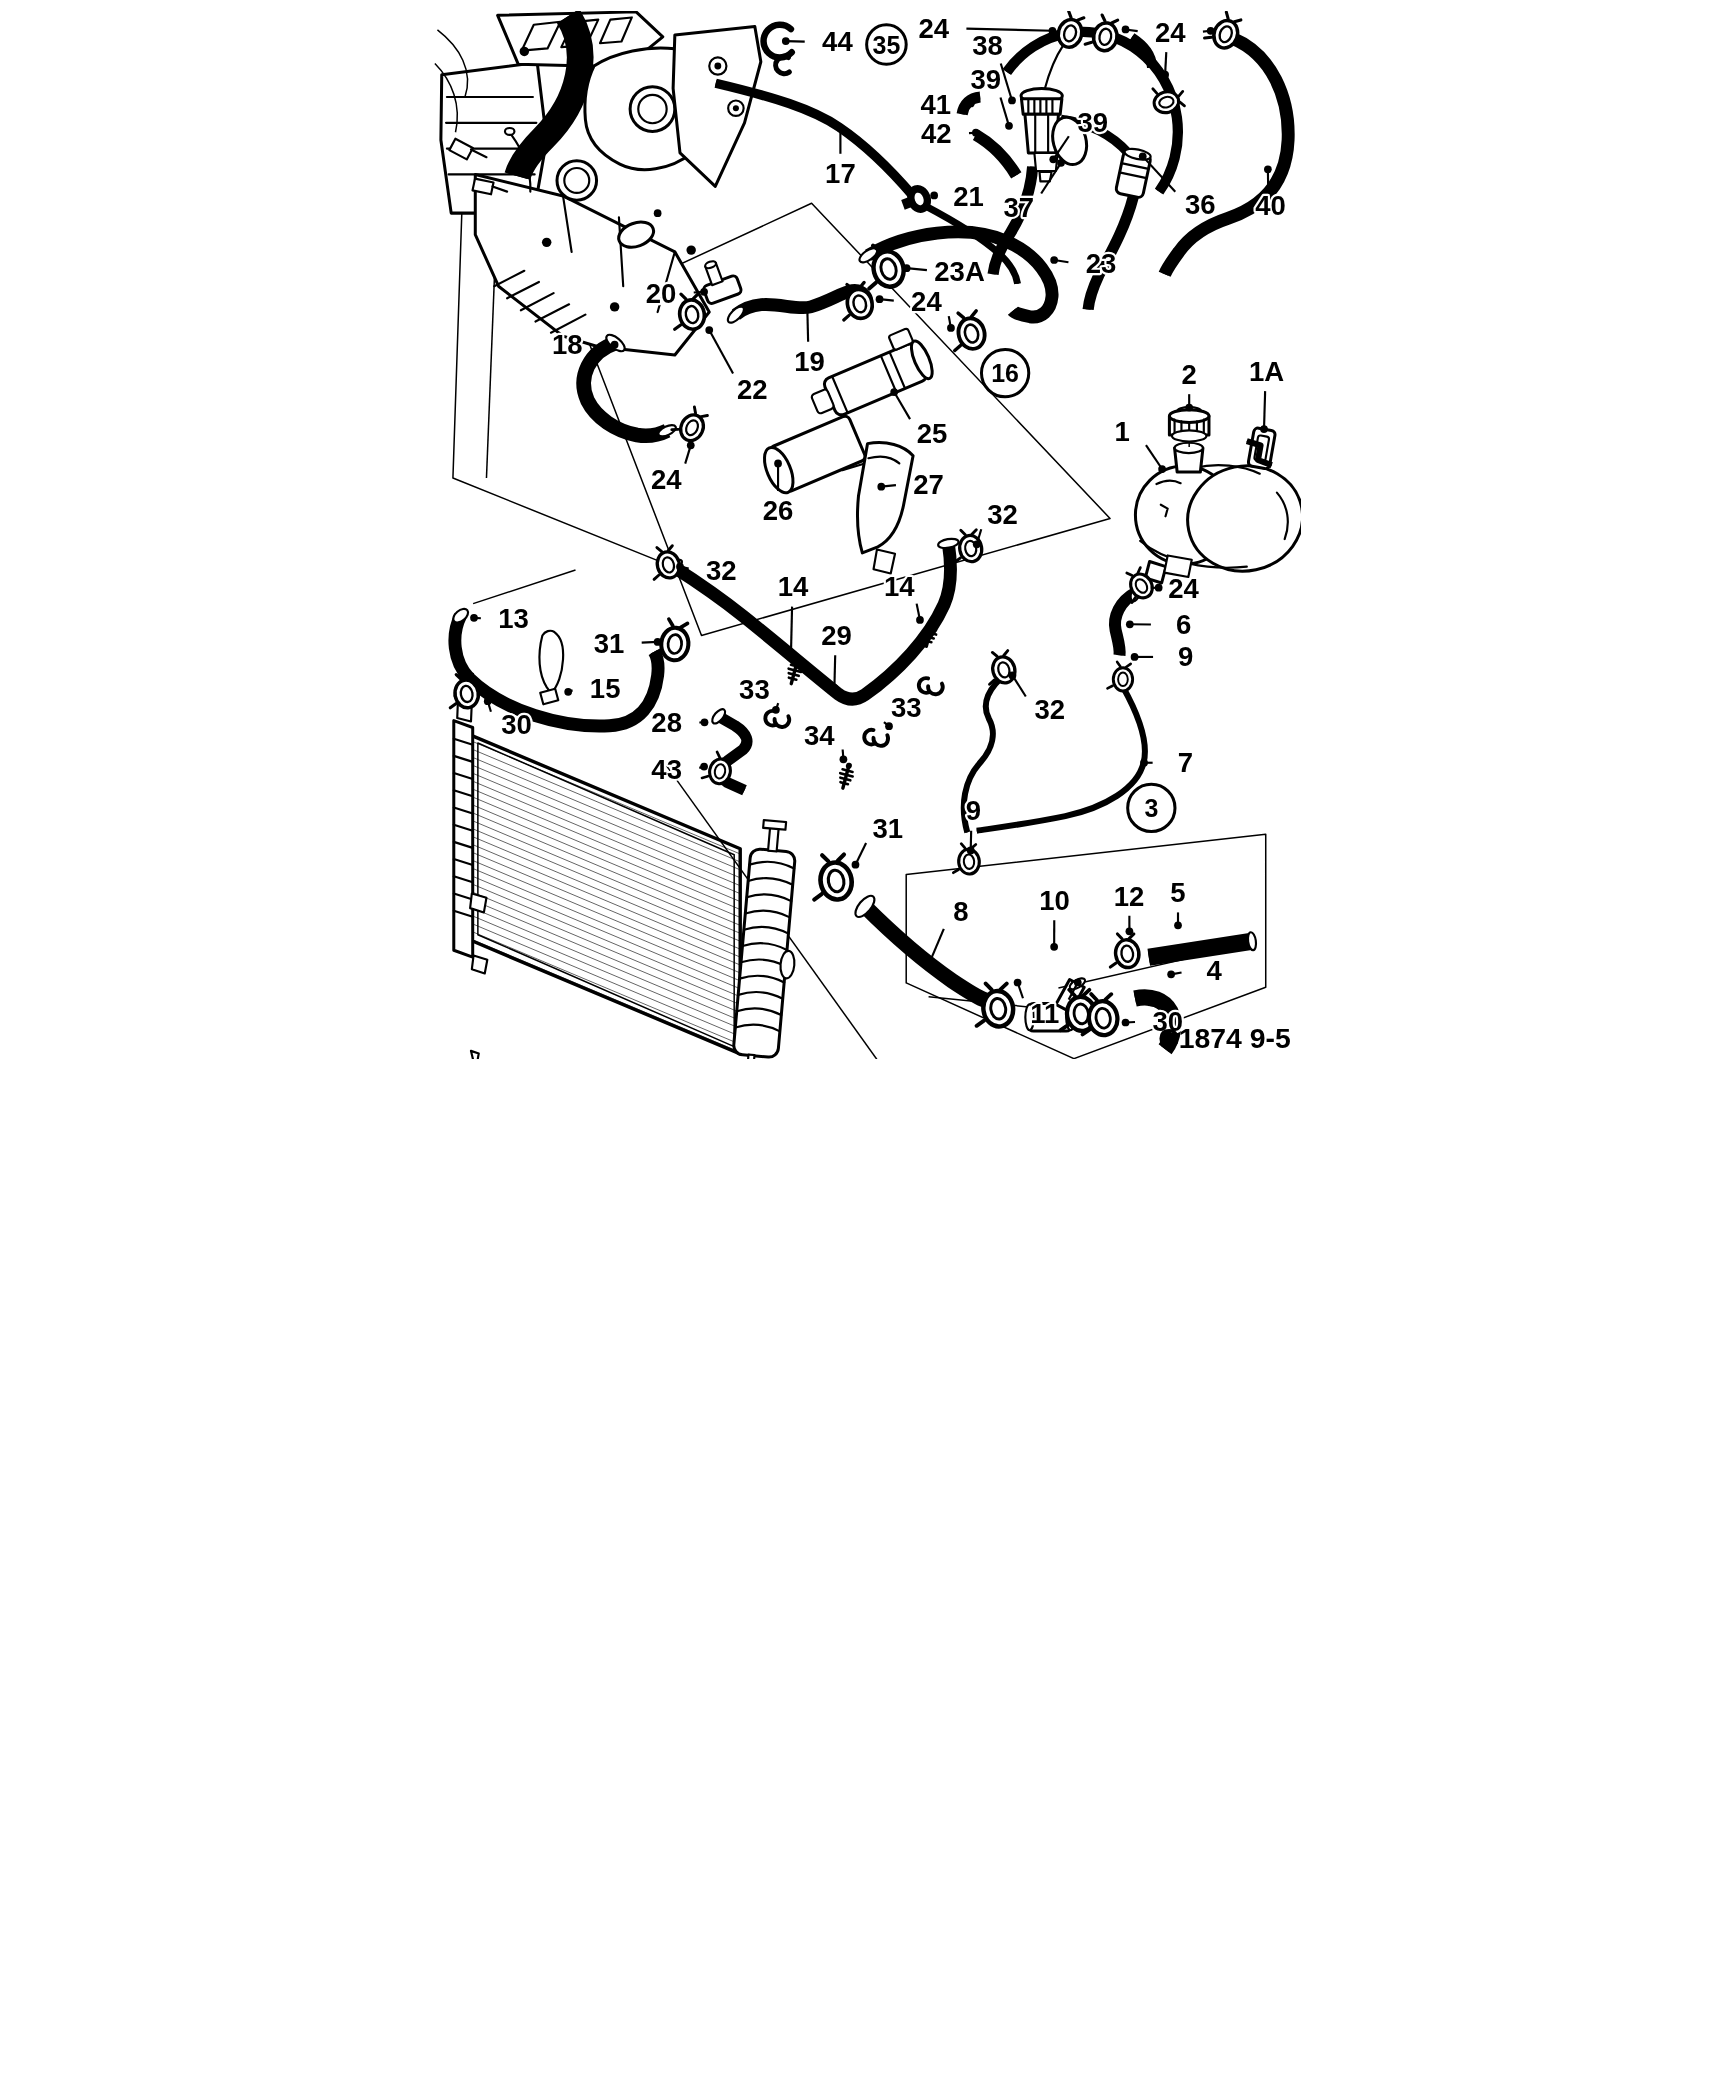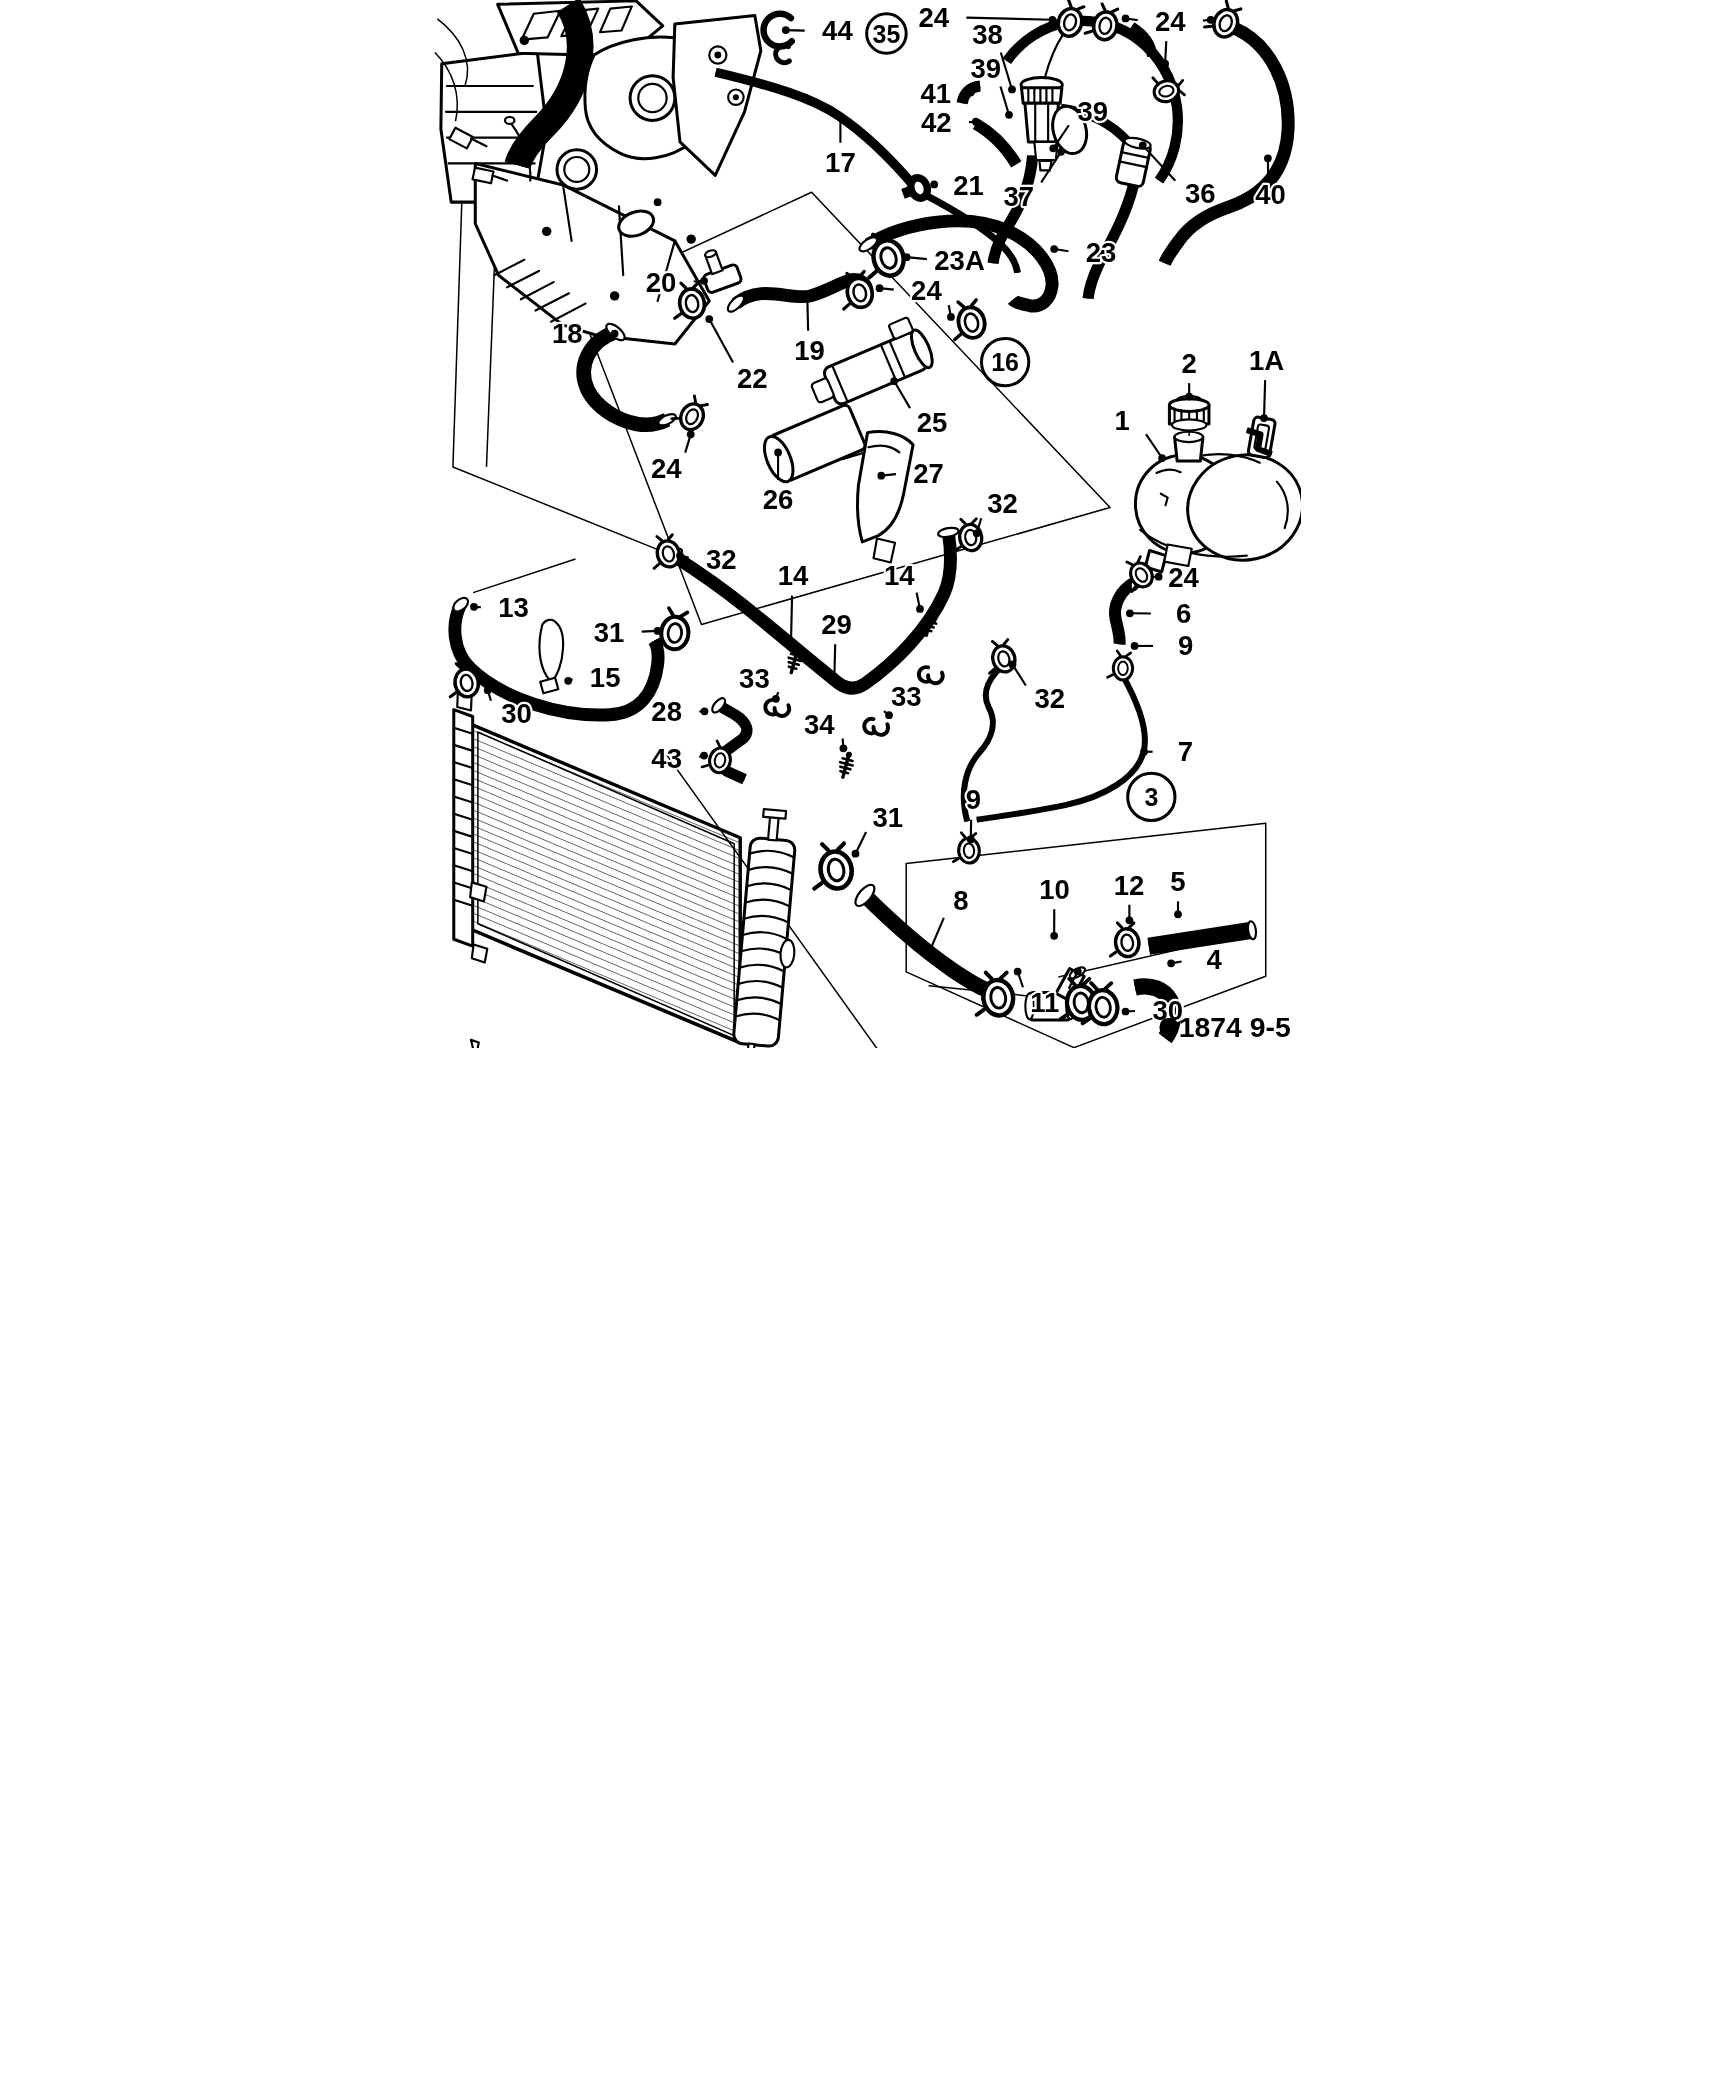--- a/index.html
+++ b/index.html
@@ -1,16 +1,16 @@
 <!DOCTYPE html>
 <html style="font-size:13.8px"><head>
 <meta charset="utf-8">
 <style>
   html,body{margin:0;padding:0;background:#ffffff;}
-  .stage{width:100%;max-width:867px;margin:0 auto;}
+  .stage{width:100%;max-width:867px;margin:11px auto;}
   svg{width:100%;height:auto;display:block;background:#fff;}
   .ln5{fill:none;stroke:#000;stroke-width:5;stroke-linecap:round;stroke-linejoin:round;}
   .wf{fill:#fff;stroke:#000;stroke-width:7;stroke-linejoin:round;}
   .wf5{fill:#fff;stroke:#000;stroke-width:5;stroke-linejoin:round;}
   .thin{fill:none;stroke:#000;stroke-width:3.5;stroke-linejoin:round;}
   .tube{fill:none;stroke:#000;stroke-linejoin:round;}
   .leader{stroke:#000;stroke-width:5;fill:none;}
   .dot{fill:#000;stroke:none;}
   .callout-text{font-family:"Liberation Sans","DejaVu Sans",sans-serif;font-size:64px;font-weight:700;fill:#000;
     paint-order:stroke;stroke:#fff;stroke-width:10px;stroke-linejoin:round;}

